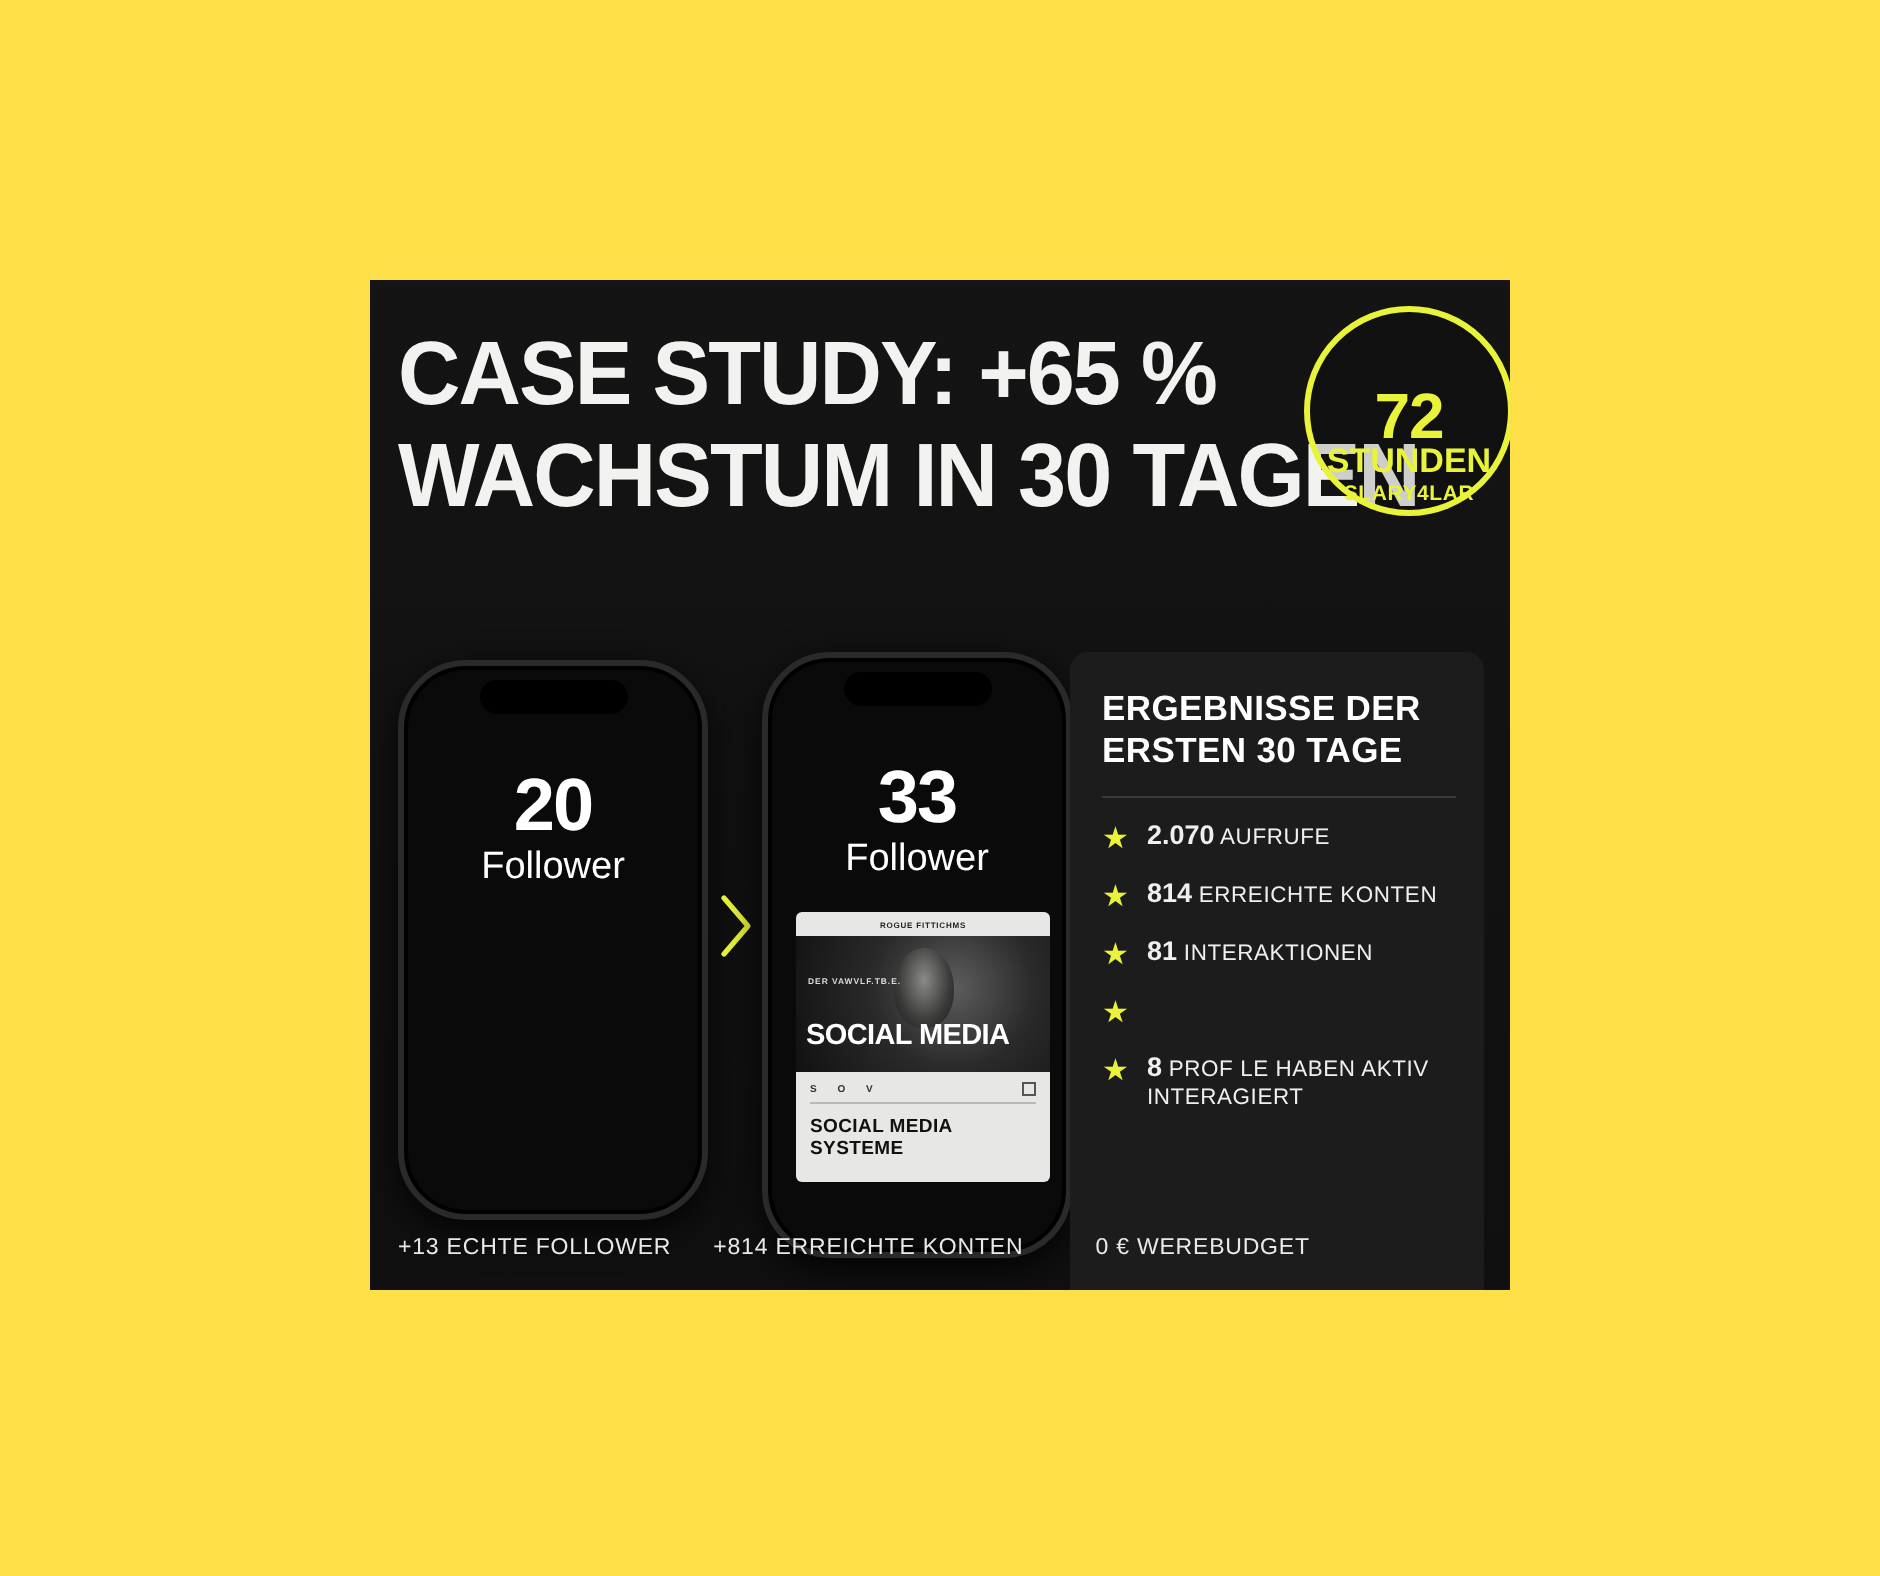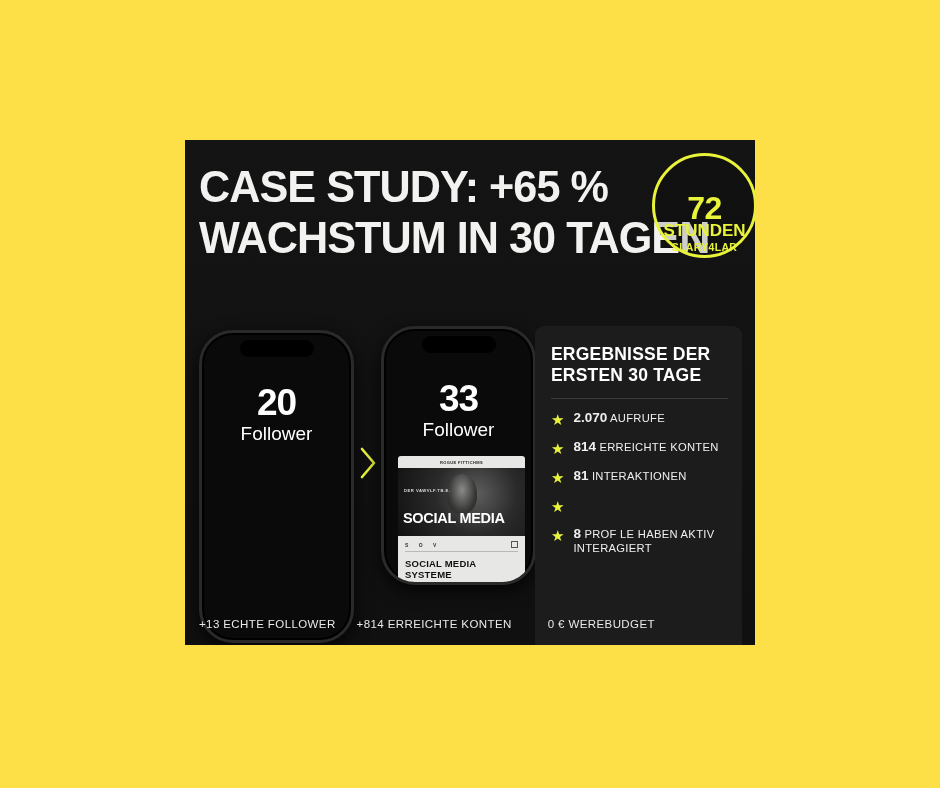--- a/index.html
+++ b/index.html
@@ -90,22 +90,22 @@
     overflow: hidden;
   }
   .phone .notch {
     position: absolute;
     left: 50%; top: 7px;
     transform: translateX(-50%);
     width: 74px; height: 17px;
     background: #000;
     border-radius: 10px;
   }
-  .phone-1 { left: 14px; top: 190px; width: 155px; height: 313px; }
-  .phone-2 { left: 196px; top: 186px; width: 155px; height: 259px; }
+  .phone-1 { left: 14px; top: 190px; width: 155px; height: 280px; }
+  .phone-2 { left: 196px; top: 186px; width: 155px; height: 303px; }
 
   .ph-stat {
     position: absolute;
     left: 0; right: 0; top: 50px;
     text-align: center;
     color: #fff;
   }
   .ph-num {
     font-size: 37px; font-weight: 700; letter-spacing: -1px;
     line-height: 40px;

